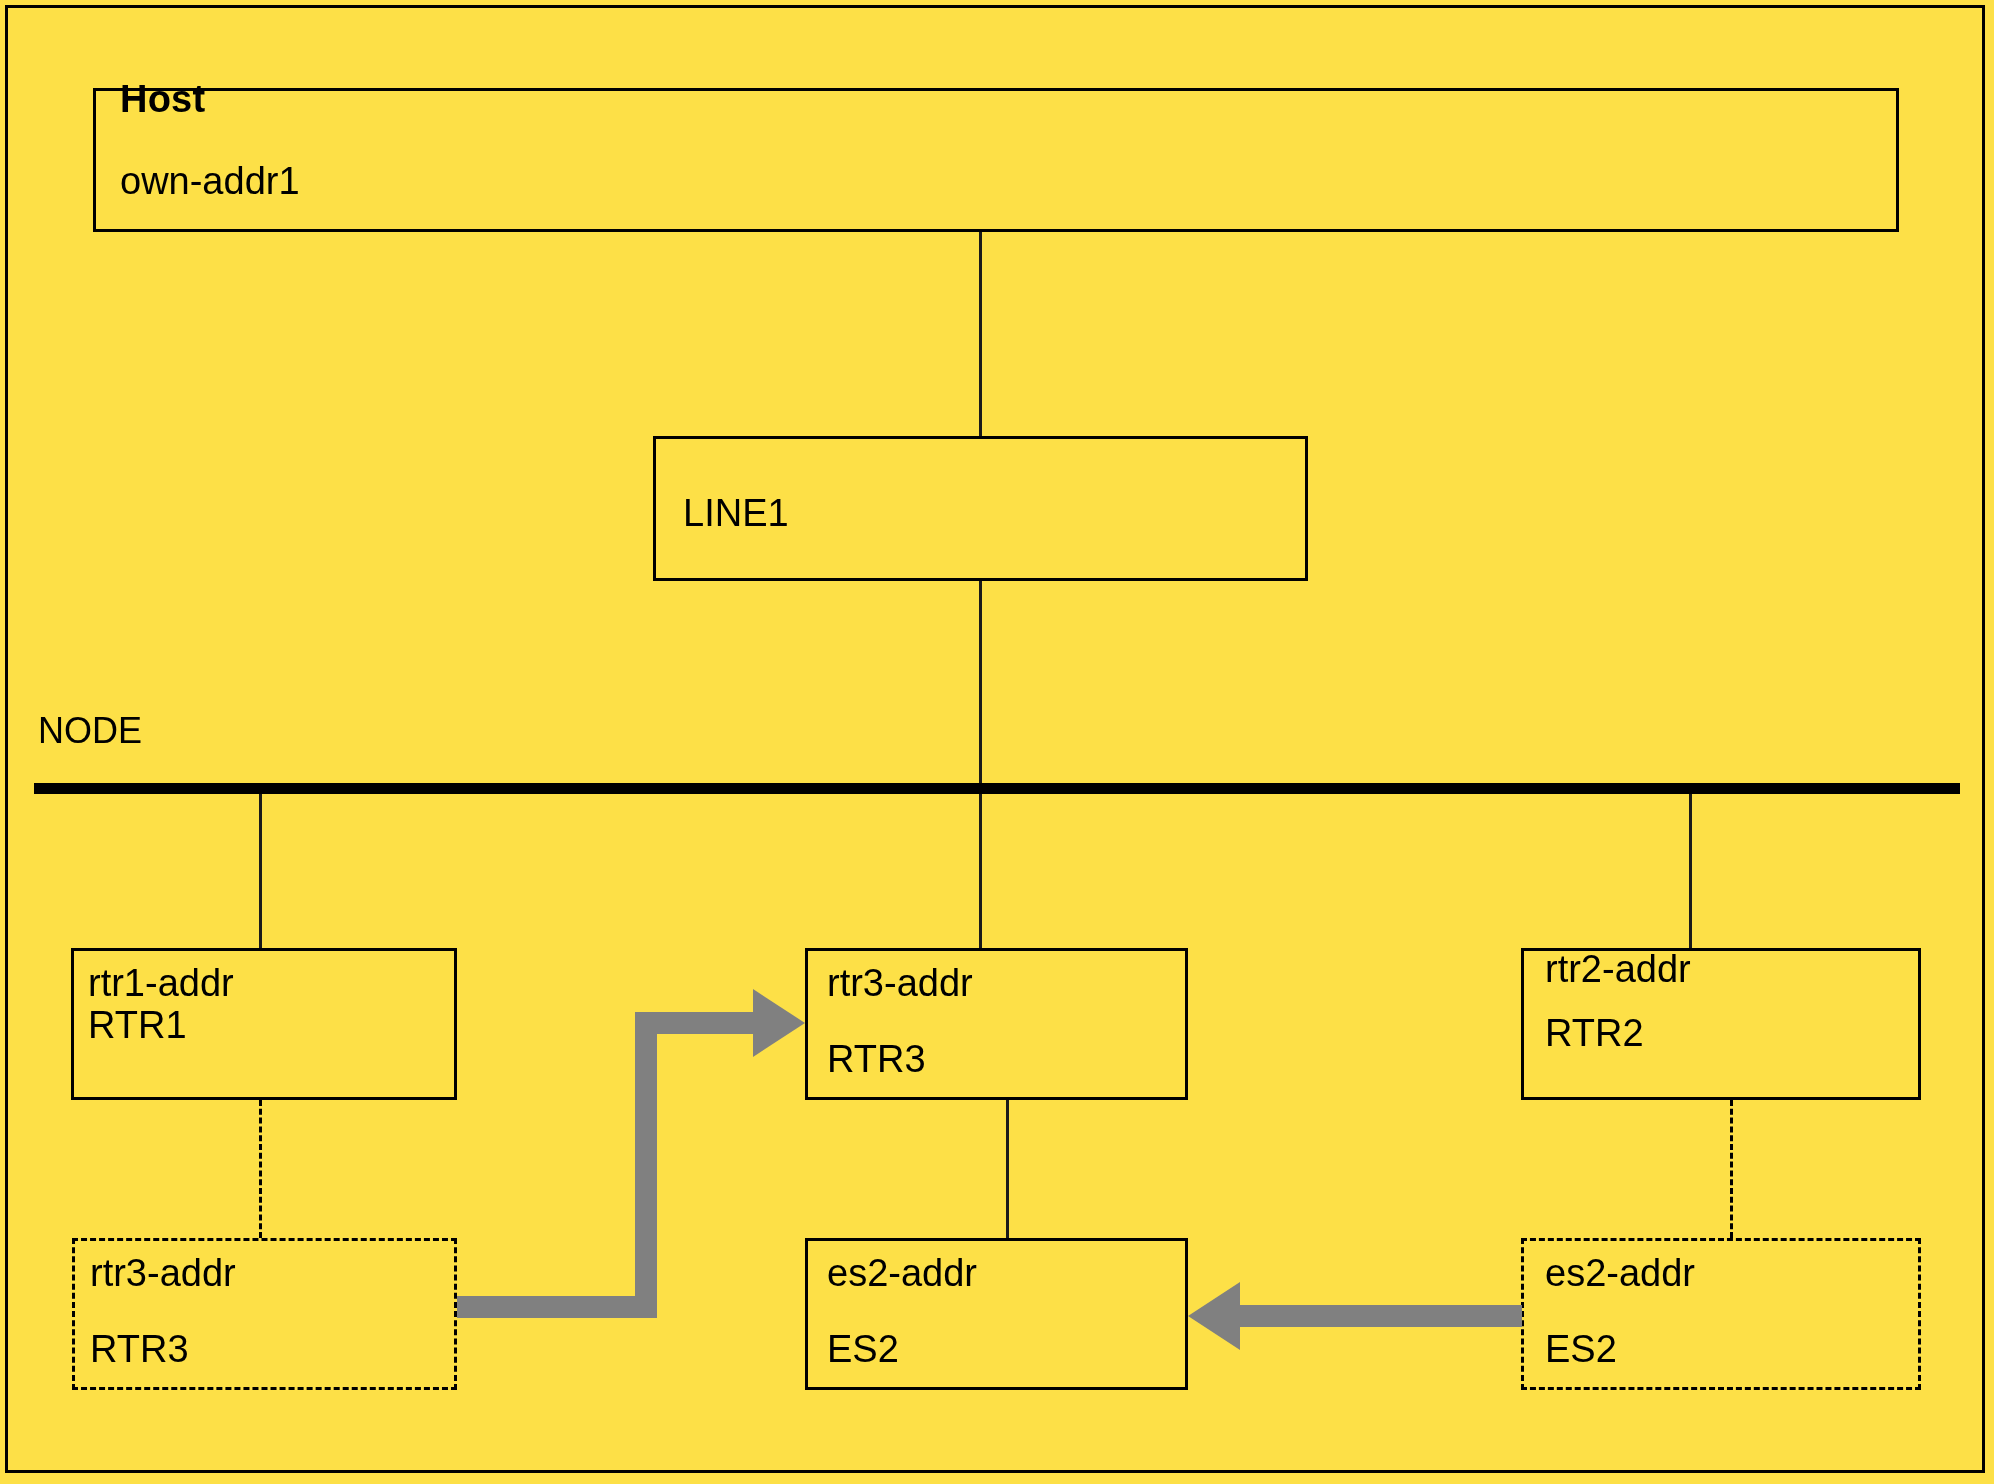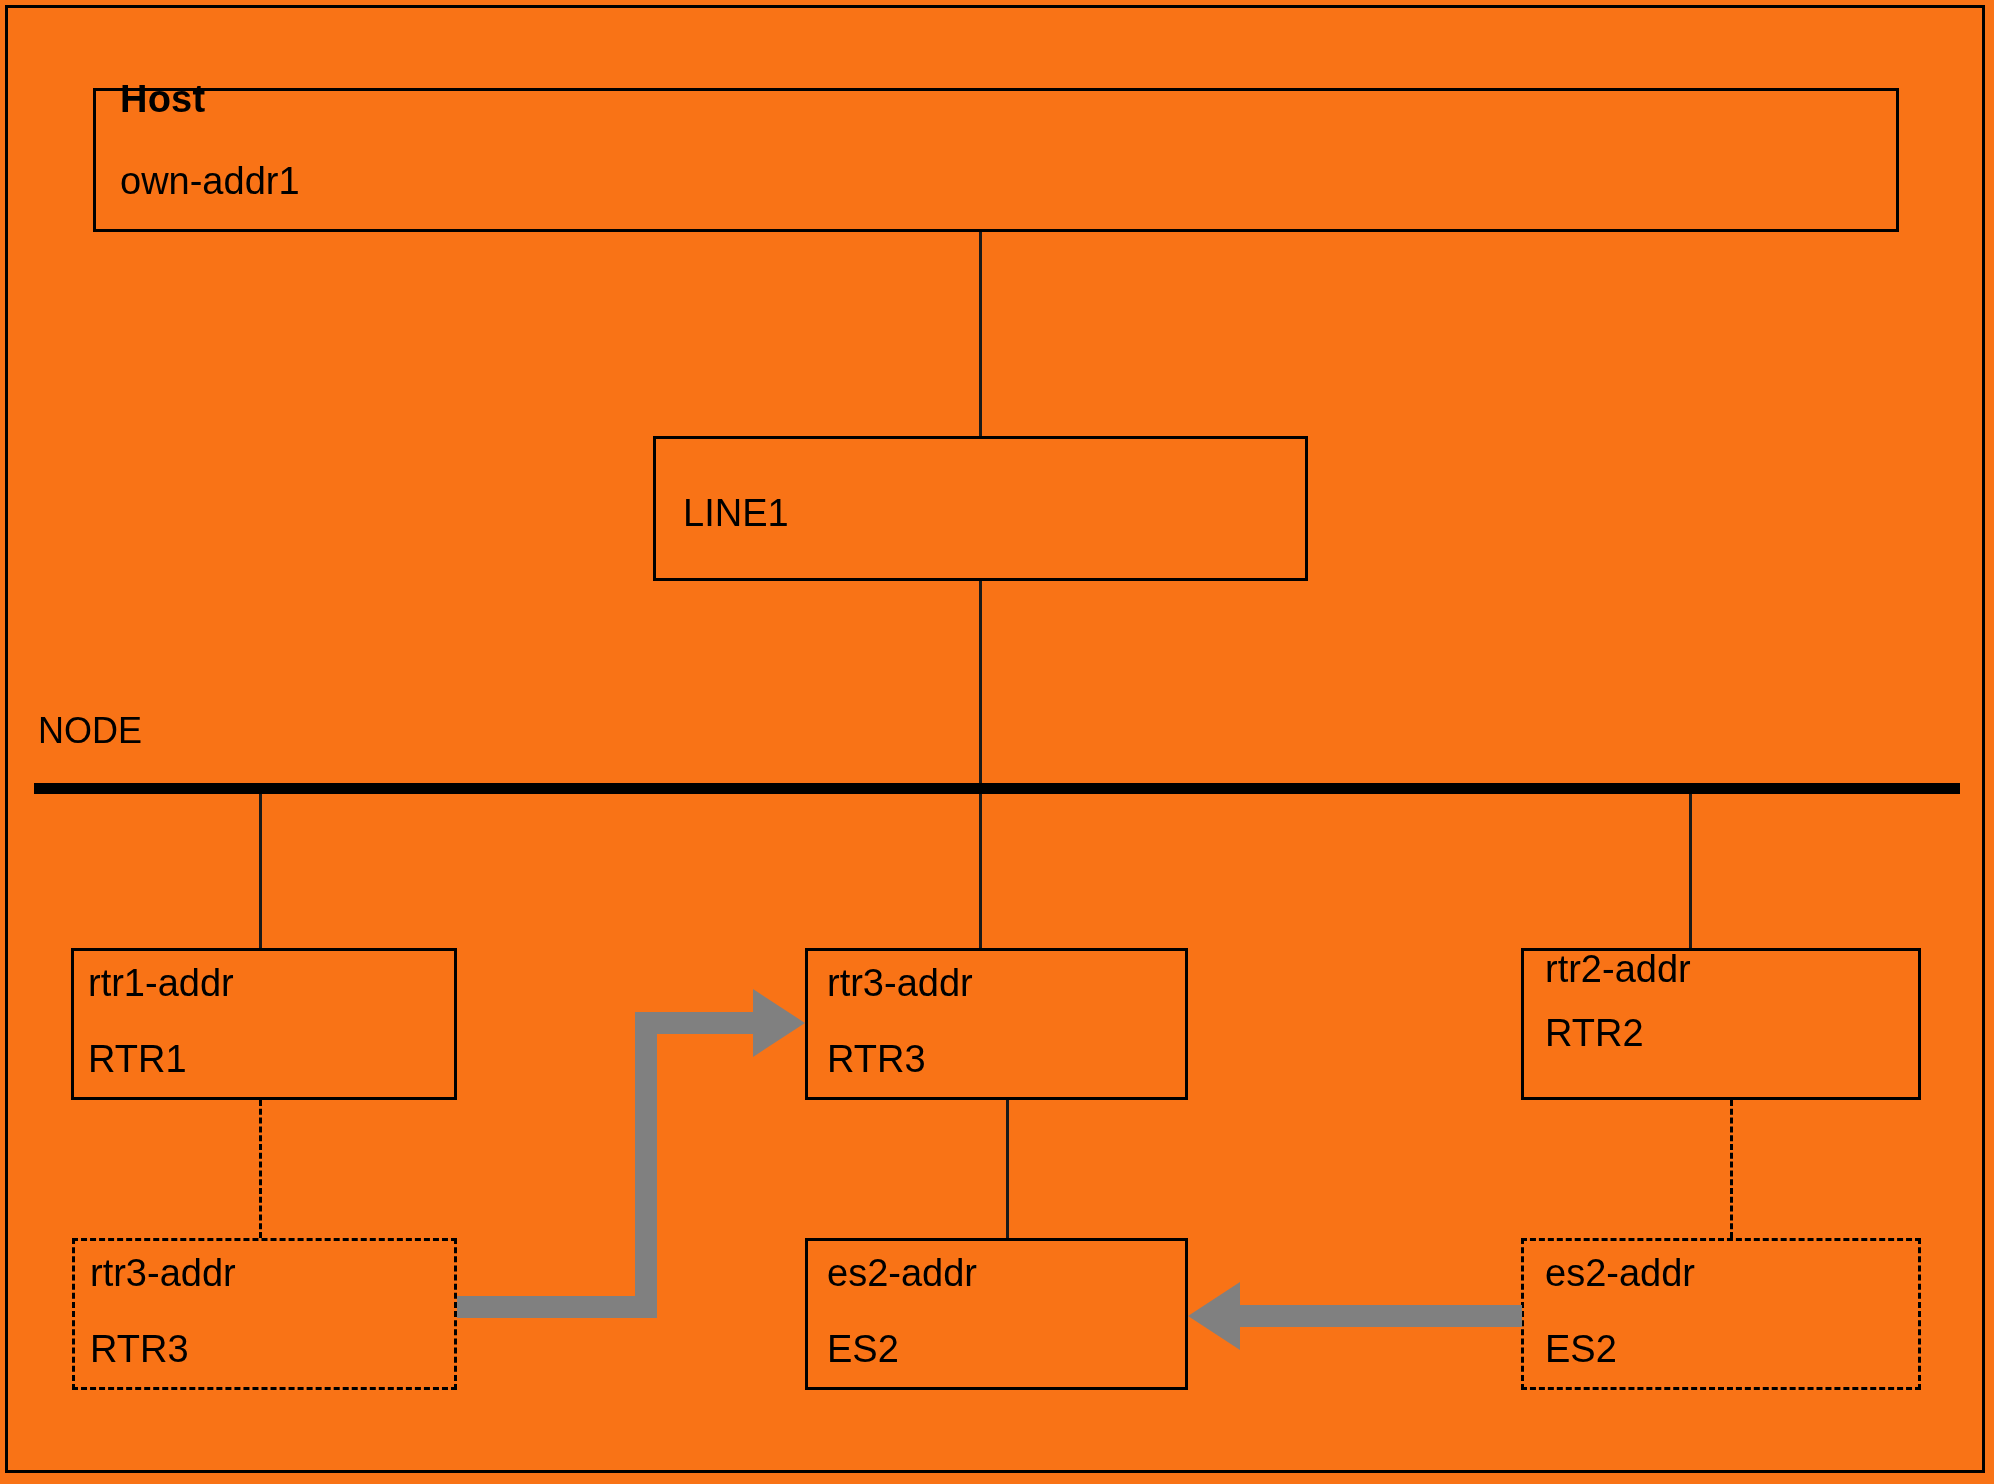--- a/index.html
+++ b/index.html
@@ -8,21 +8,21 @@
     padding: 0;
     background: #ffffff;
   }
   body {
     font-family: "Liberation Sans", sans-serif;
   }
   #canvas {
     position: relative;
     width: 1994px;
     height: 1484px;
-    background: #f97316;
+    background: #fde047;
     overflow: hidden;
   }
   
   .outer-frame {
     position: absolute;
     left: 5px;
     top: 5px;
     width: 1980px;
     height: 1468px;
     border: 3px solid #000000;
@@ -116,21 +116,21 @@
   <div class="node-label" style="left:38px; top:710px;">NODE</div>
   <div class="node-bar" style="left:34px; top:783px; width:1926px; height:11px;"></div>
 
   <div class="conn v" style="left:259px; top:794px; height:154px;"></div>
   <div class="conn v" style="left:979px; top:794px; height:154px;"></div>
   <div class="conn v" style="left:1689px; top:794px; height:154px;"></div>
 
   <div class="box" style="left:71px; top:948px; width:386px; height:152px;">
   </div>
   <div class="box-line" style="left:88px; top:962px;text-align:center;">rtr1-addr</div>
-  <div class="box-line" style="left:88px; top:1038px;text-align:center;">RTR1</div>
+  <div class="box-line" style="left:88px; top:1004px;text-align:center;">RTR1</div>
 
   <div class="box" style="left:805px; top:948px; width:383px; height:152px;">
   </div>
   <div class="box-line" style="left:827px; top:962px;">rtr3-addr</div>
   <div class="box-line" style="left:827px; top:1038px;">RTR3</div>
 
   <div class="box" style="left:1521px; top:948px; width:400px; height:152px;">
   </div>
   <div class="box-line" style="left:1545px; top:948px;">rtr2-addr</div>
   <div class="box-line" style="left:1545px; top:1012px;">RTR2</div>

